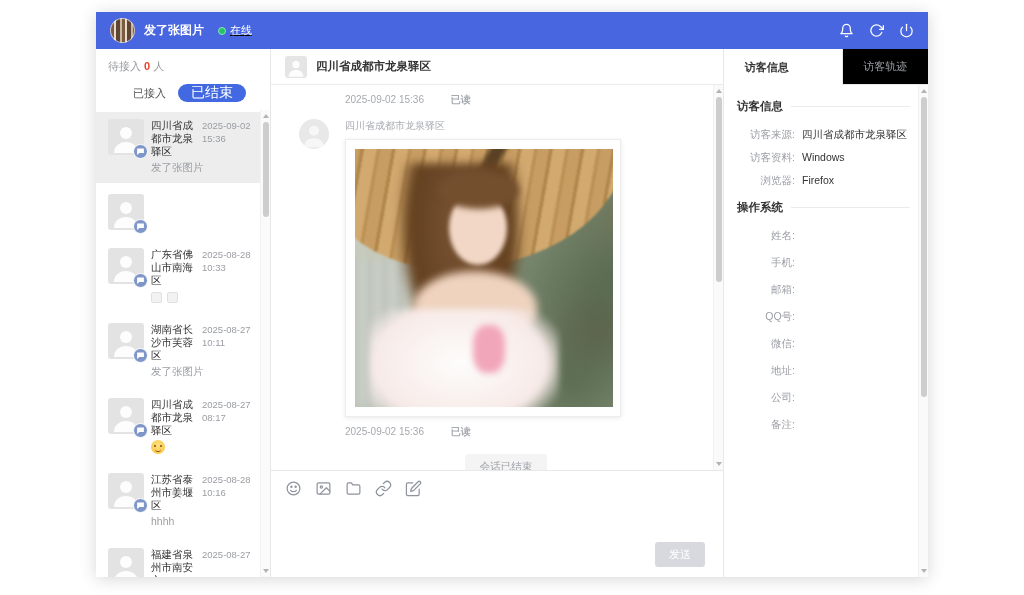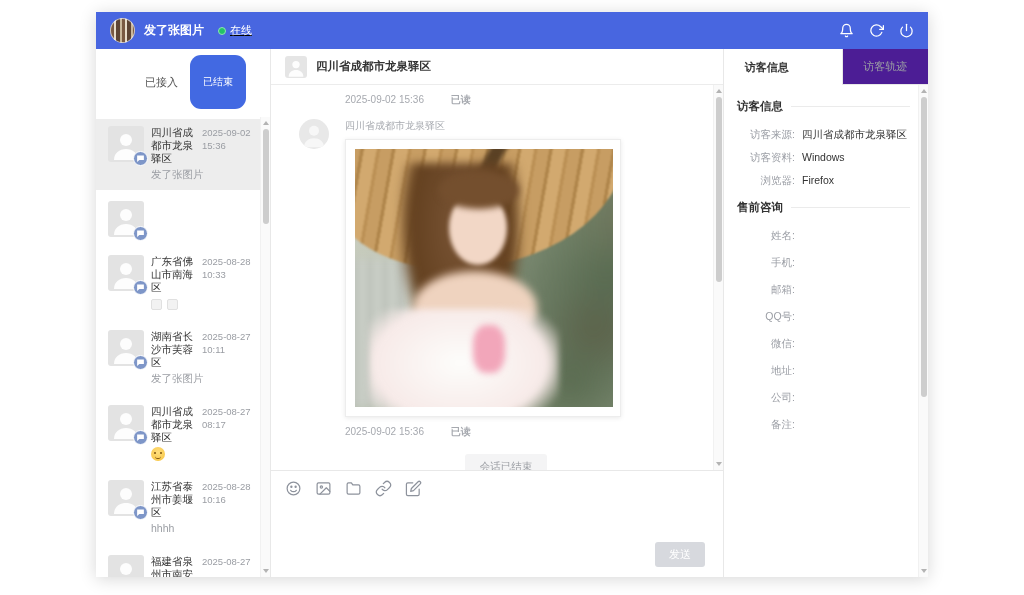--- a/index.html
+++ b/index.html
@@ -23,21 +23,21 @@
   .bodyrow { flex:1; display:flex; min-height:0; }
   .left { width:175px; flex-shrink:0; border-right:1px solid #e8e8e8; display:flex; flex-direction:column; }
   .mid { width:452px; flex-shrink:0; display:flex; flex-direction:column; background:#fff; }
   .rightp { width:205px; flex-shrink:0; border-left:1px solid #e8e8e8; display:flex; flex-direction:column; position:relative; }
 
   
   .waiting { padding:10px 12px 4px; font-size:11px; color:#9a9da3; }
   .waiting .red { color:#e8442e; font-weight:bold; margin:0 3px; }
   .ltabs { display:flex; align-items:center; justify-content:flex-end; gap:12px; padding:6px 24px 8px 12px; }
   .tab-plain { font-size:11px; color:#555; cursor:pointer; }
-  .tab-pill { font-size:10px; color:#fff; background:#4269e2; border-radius:11px; padding:20px 13px; cursor:pointer; }
+  .tab-pill { font-size:14px; color:#fff; background:#4269e2; border-radius:11px; padding:0 13px; cursor:pointer; }
   .slist-wrap { flex:1; position:relative; min-height:0; }
   .slist { position:absolute; inset:0 10px 0 0; overflow:hidden; padding-top:2px; }
   .session { display:flex; padding:7px 6px 7px 12px; margin:0 0 4px 0; cursor:pointer; }
   .session.selected { background:#ededed; }
   .s-avatar { position:relative; width:36px; height:36px; flex-shrink:0; background:#e3e3e3; border-radius:3px; overflow:visible; }
   .s-avatar > svg { display:block; }
   .s-badge { position:absolute; right:-4px; bottom:-4px; width:15px; height:15px; border-radius:50%;
     background:#7e96c8; border:1.5px solid #fff; display:flex; align-items:center; justify-content:center; }
   .s-main { flex:1; margin-left:7px; min-width:0; }
   .s-top { display:flex; }
@@ -103,21 +103,21 @@
   .tools { display:flex; align-items:center; gap:13px; }
   .tools svg { display:block; cursor:pointer; }
   .ph-input { margin-top:10px; font-size:11px; color:#c3c7cf; cursor:text; }
   .send-btn { position:absolute; right:18px; bottom:10px; background:#d7d9de; color:#fff;
     font-size:11px; padding:5px 14px; border:none; border-radius:3px; cursor:pointer; }
 
   
   .rtabs { display:flex; height:36px; flex-shrink:0; }
   .rtab { flex:1; display:flex; align-items:center; justify-content:center; font-size:11px; cursor:pointer; }
   .rtab.active { background:#fff; color:#333; font-weight:bold; border-bottom:none; }
-  .rtab.inactive { background:#4c1d95; color:#9a9da3; border-left:1px solid #e8e8e8; border-bottom:1px solid #e8e8e8;margin-left:32px; }
+  .rtab.inactive { background:#000000; color:#9a9da3; border-left:1px solid #e8e8e8; border-bottom:1px solid #e8e8e8;margin-left:32px; }
   .rcontent-wrap { flex:1; position:relative; min-height:0; }
   .rcontent { position:absolute; inset:0 10px 0 0; overflow:hidden; padding:12px 8px 0 13px; }
   .sec-title { display:flex; align-items:center; margin:2px 0 13px; }
   .sec-title b { font-size:11.5px; color:#333; flex-shrink:0; }
   .sec-line { flex:1; height:1px; background:#ebebeb; margin-left:8px; }
   .frow { display:flex; margin-bottom:9px; font-size:10.5px; line-height:14px; }
   .frow .flab { width:58px; flex-shrink:0; text-align:right; color:#9b9ea5; }
   .frow .fval { margin-left:7px; color:#333; word-break:break-all; }
   .profile .frow { margin-bottom:13px; }
 
@@ -155,20 +155,23 @@
       <svg width="15" height="15" viewBox="0 0 24 24" fill="none" stroke="#fff" stroke-width="2" stroke-linecap="round" stroke-linejoin="round">
           <path d="M18.36 6.64a9 9 0 1 1-12.73 0"></path>
           <line x1="12" y1="2" x2="12" y2="12"></line>
         </svg>
     </span>
   </div>
 
   <div class="bodyrow">
 
     <div class="left">
+      <div class="waiting">
+        <span>待接入</span><span class="red">0</span><span>人</span>
+      </div>
       <div class="ltabs">
         <span class="tab-plain">已接入</span>
         <span class="tab-pill">已结束</span>
       </div>
       <div class="slist-wrap">
         <div class="slist">
 
             <div class="session selected">
               <div class="s-avatar">
                 <svg width="36" height="36" viewBox="0 0 36 36">
@@ -445,21 +448,21 @@
                 <span class="fval">Windows</span>
               </div>
 
               <div class="frow">
                 <span class="flab">浏览器:</span>
                 <span class="fval">Firefox</span>
               </div>
 
             </div>
           <div class="sec-title" style="margin-top:13px;">
-            <b>售前咨询</b>
+            <b>操作系统</b>
               <span class="sec-line"></span>
           </div>
           <div class="profile">
 
               <div class="frow">
                 <span class="flab">姓名:</span>
                 <span class="fval"></span>
               </div>
 
               <div class="frow">

